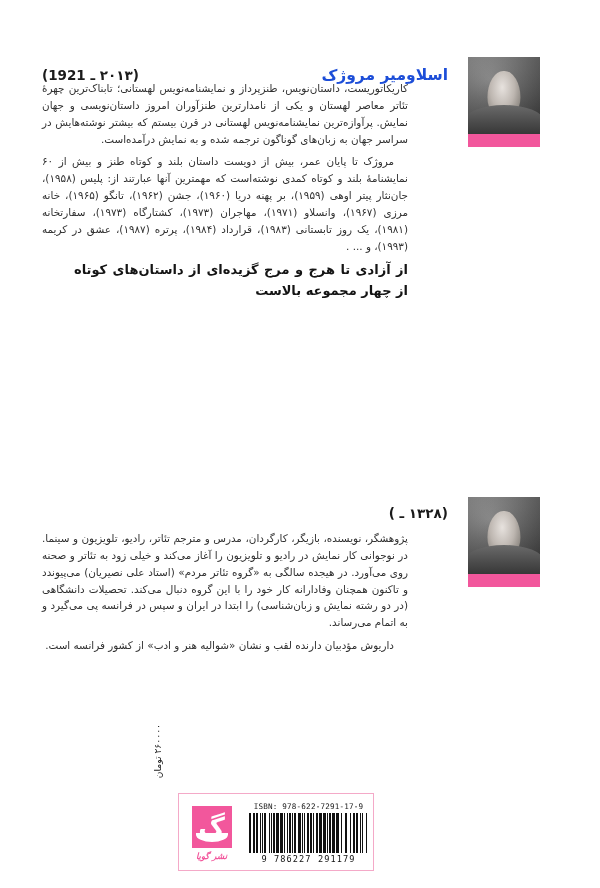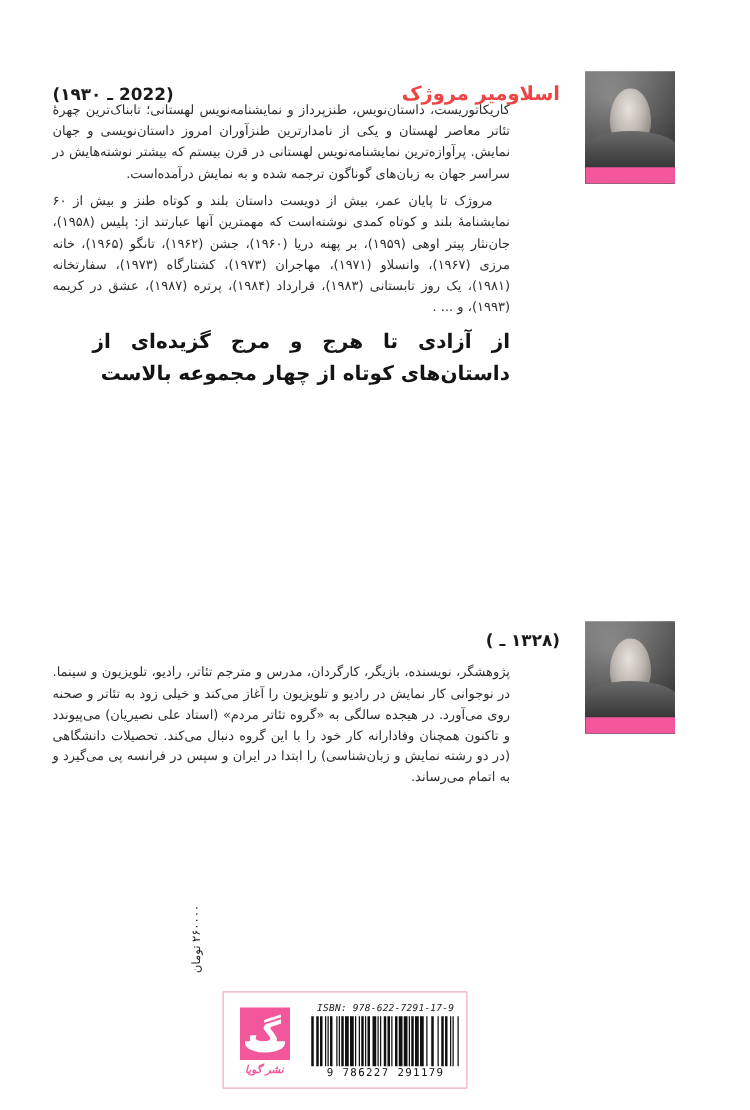--- a/index.html
+++ b/index.html
@@ -71,21 +71,21 @@
   .author-name-row {
     position: absolute;
     display: flex;
     align-items: baseline;
     justify-content: space-between;
     width: 100%;
   }
   .author-name {
     font-size: 15.5px;
     font-weight: bold;
-    color: #ef4444;
+    color: #1d4ed8;
     letter-spacing: 0;
     white-space: nowrap;
   }
   .author-years {
     font-size: 13.5px;
     font-weight: bold;
     color: #1a1a1a;
     white-space: nowrap;
     direction: rtl;
   }
@@ -99,21 +99,21 @@
     text-align-last: right;
     direction: rtl;
   }
   .bio p {
     margin: 0 0 6px 0;
   }
   .bio p.indent {
     text-indent: 14px;
   }
   .tagline {
-    font-size: 16px;
+    font-size: 13px;
     font-weight: bold;
     line-height: 1.6;
     color: #141414;
     text-align: justify;
     text-align-last: right;
     direction: rtl;
     margin-top: 6px;
     margin-left: 32px;
   }
 
@@ -186,21 +186,20 @@
     box-sizing: border-box;
   }
   .isbn-text {
     font-family: "DejaVu Sans Mono", "Liberation Mono", monospace;
     font-size: 7.6px;
     color: #202020;
     letter-spacing: 0.2px;
     direction: ltr;
     margin-bottom: 2px;
     white-space: nowrap;
-    font-style: italic;
   }
   .bars {
     display: flex;
     align-items: flex-end;
     height: 40px;
     gap: 0;
     direction: ltr;
   }
   .bars span {
     display: block;
@@ -241,21 +240,21 @@
 
     <div class="portrait" style="left:468px; top:57px;">
       <div class="backdrop"></div>
       <div class="face"></div>
       <div class="shoulders"></div>
       <div class="pink-strip"></div>
     </div>
 
     <div class="author-name-row" style="left:0; top:66px; width:600px; padding:0 152px 0 42px; box-sizing:border-box;">
       <span class="author-name">اسلاومیر مروژک</span>
-      <span class="author-years">(2022 ـ ۱۹۳۰)</span>
+      <span class="author-years">(۲۰۱۳ ـ 1921)</span>
     </div>
 
     <div class="bio" style="left:42px; top:80px; width:366px;">
       <p>کاریکاتوریست، داستان‌نویس، طنزپرداز و نمایشنامه‌نویس لهستانی؛ تابناک‌ترین چهرهٔ تئاتر معاصر لهستان و یکی از نامدارترین طنزآوران امروز داستان‌نویسی و جهان نمایش. پرآوازه‌ترین نمایشنامه‌نویس لهستانی در قرن بیستم که بیشتر نوشته‌هایش در سراسر جهان به زبان‌های گوناگون ترجمه شده و به نمایش درآمده‌است.</p>
       <p class="indent">مروژک تا پایان عمر، بیش از دویست داستان بلند و کوتاه طنز و بیش از ۶۰ نمایشنامهٔ بلند و کوتاه کمدی نوشته‌است که مهمترین آنها عبارتند از: پلیس (۱۹۵۸)، جان‌نثار پیتر اوهی (۱۹۵۹)، بر پهنه دریا (۱۹۶۰)، جشن (۱۹۶۲)، تانگو (۱۹۶۵)، خانه مرزی (۱۹۶۷)، وانسلاو (۱۹۷۱)، مهاجران (۱۹۷۳)، کشتارگاه (۱۹۷۳)، سفارتخانه (۱۹۸۱)، یک روز تابستانی (۱۹۸۳)، قرارداد (۱۹۸۴)، پرتره (۱۹۸۷)، عشق در کریمه (۱۹۹۳)، و ... .</p>
       <div class="tagline">از آزادی تا هرج و مرج گزیده‌ای از داستان‌های کوتاه از چهار مجموعه بالاست</div>
     </div>
   </div>
 
   <div class="author-block" style="left:0; top:470px; width:600px; height:300px;">
@@ -266,20 +265,21 @@
       <div class="shoulders"></div>
       <div class="pink-strip"></div>
     </div>
 
     <div class="author-name-row" style="left:0; top:35px; width:600px; padding:0 152px 0 42px; box-sizing:border-box;">
       <span class="author-years">(۱۳۲۸ ـ        )</span>
     </div>
 
     <div class="bio" style="left:42px; top:60px; width:366px;">
       <p>پژوهشگر، نویسنده، بازیگر، کارگردان، مدرس و مترجم تئاتر، رادیو، تلویزیون و سینما. در نوجوانی کار نمایش در رادیو و تلویزیون را آغاز می‌کند و خیلی زود به تئاتر و صحنه روی می‌آورد. در هیجده سالگی به «گروه تئاتر مردم» (استاد علی نصیریان) می‌پیوندد و تاکنون همچنان وفادارانه کار خود را با این گروه دنبال می‌کند. تحصیلات دانشگاهی (در دو رشته نمایش و زبان‌شناسی) را ابتدا در ایران و سپس در فرانسه پی می‌گیرد و به اتمام می‌رساند.</p>
+      <p class="indent">داریوش مؤدبیان دارنده لقب و نشان «شوالیه هنر و ادب» از کشور فرانسه است.</p>
     </div>
   </div>
 
   <div class="price-vertical">۲۶۰۰۰۰ تومان</div>
 
   <div class="barcode-panel">
 
     <div class="publisher-mark">
       <div class="logo-box">
         <div class="glyph">گ</div>

